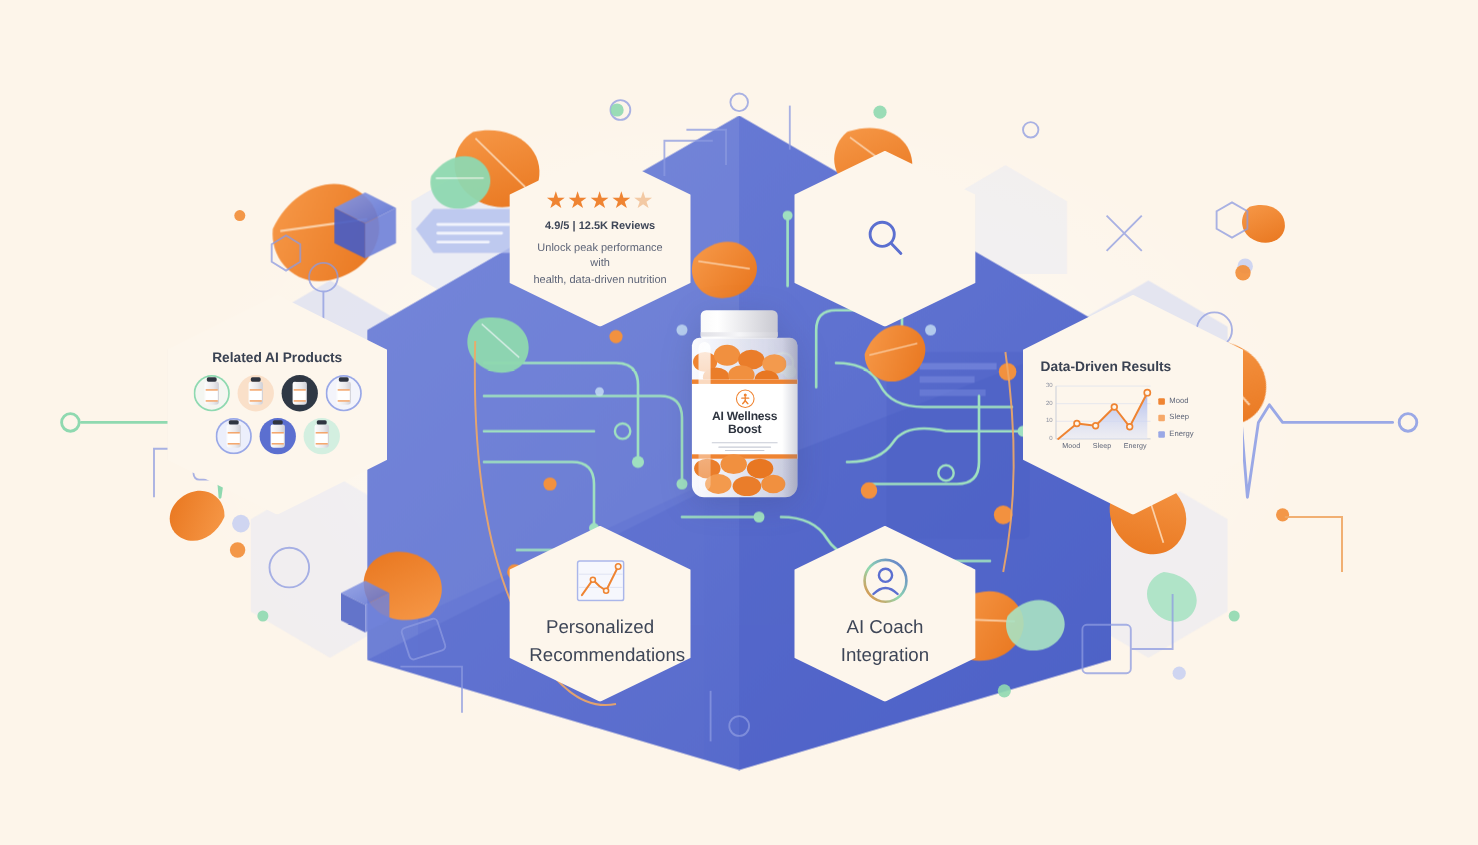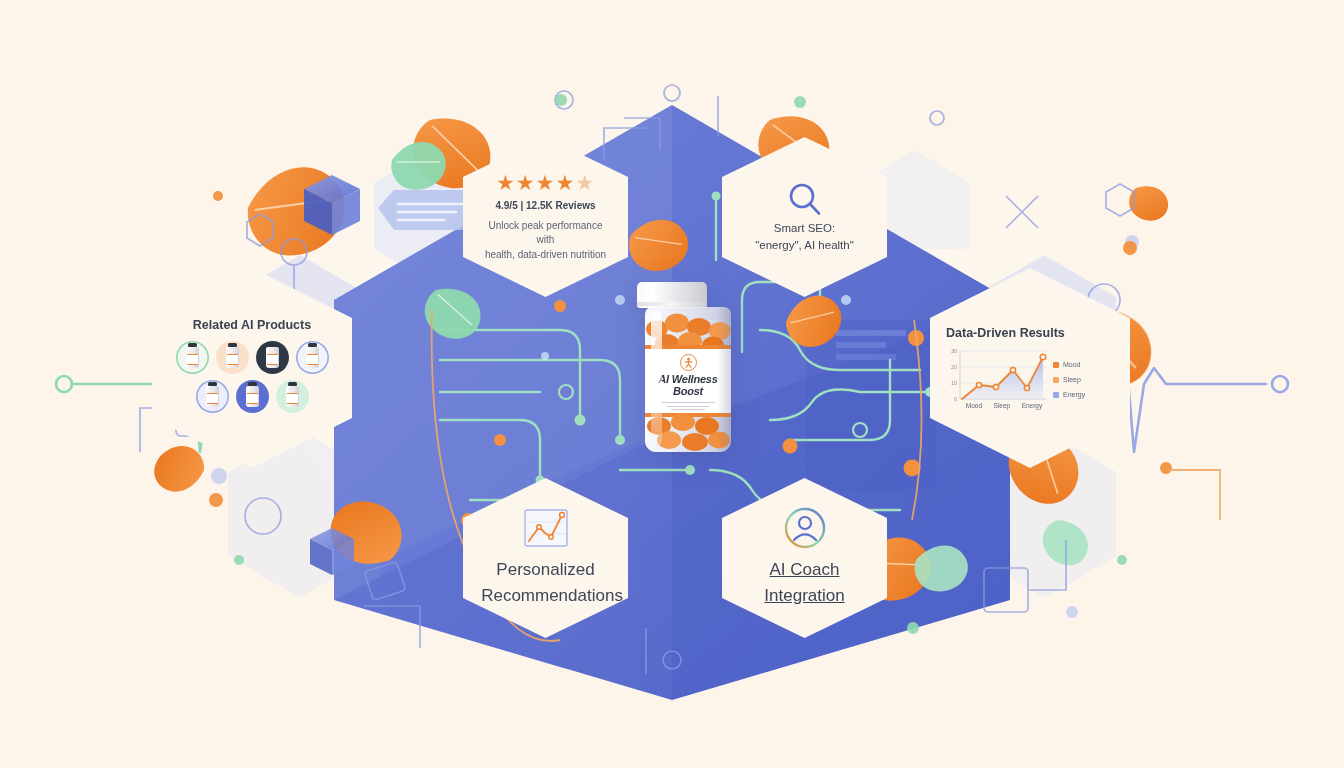--- a/index.html
+++ b/index.html
@@ -66,43 +66,42 @@
   .chart-wrap { display: flex; align-items: center; gap: 5px; margin-top: 4px; }
   .chart-box { position: relative; width: 106px; height: 62px; }
   .yticks { position: absolute; left: 0; top: 0; width: 15px; height: 52px; }
   .ytick { position: absolute; right: 0; font-size: 5.5px; color: #8a8f9e; transform: translateY(-50%); }
   .legend { display: flex; flex-direction: column; gap: 8px; }
   .legend-item { display: flex; align-items: center; gap: 4px; font-size: 7px; color: #5d6477; }
   .swatch { width: 6px; height: 6px; border-radius: 1px; }
 
   
   #hex-personalized { left: 463px; top: 478px; width: 165px; height: 160px; }
-  #hex-coach { left: 722px; top: 478px; width: 165px; height: 160px; text-decoration: underline; }
+  #hex-coach { left: 722px; top: 478px; width: 165px; height: 160px; }
   .feat-label { font-size: 17px; line-height: 1.5; color: #3e4657; margin-top: 9px; }
   .icon-slot { height: 40px; display: flex; align-items: center; justify-content: center; }
 
   
   #bottle {
     position: absolute; left: 625px; top: 282px; width: 94px; height: 170px;
     filter: drop-shadow(0 6px 14px rgba(50,60,100,0.20));
   }
   .cap {
     position: absolute; left: 12px; top: 0; width: 70px; height: 26px;
     border-radius: 5px 5px 3px 3px;
     background: linear-gradient(90deg,#fafafa 0%,#ffffff 22%,#e4e4e8 62%,#c9c9d1 100%);
   }
   .cap::after { content:""; position:absolute; left:0; right:0; bottom:2px; height:4px;
                 background: linear-gradient(90deg,#e0e0e6,#f6f6f8,#cdcdd5); }
   .jar {
-    position: absolute; left: 20px; top: 25px; width: 86px; height: 145px;
+    position: absolute; left: 4px; top: 25px; width: 96px; height: 145px;
     border-radius: 7px 7px 11px 11px;
     background: linear-gradient(90deg, rgba(255,255,255,.96) 0%, rgba(252,252,253,.92) 25%,
                 rgba(234,234,240,.88) 70%, rgba(208,208,219,.9) 100%);
     overflow: hidden;
-    font-style: italic;
   }
   .label-band {
     position: absolute; left: 0; right: 0; top: 38px; height: 72px;
     background: #ffffff;
     border-top: 4px solid #ef8432; border-bottom: 4px solid #ef8432;
     display: flex; flex-direction: column; align-items: center; justify-content: flex-start;
     padding-top: 5px;
   }
   .brand-badge {
     width: 17px; height: 17px; border-radius: 50%;
@@ -386,24 +385,20 @@
     </div>
   </div>
 
   <div class="hex" id="hex-seo">
     <div class="hex-inner">
       <div class="icon-slot">
         <svg width="40" height="40" viewBox="0 0 40 40" fill="none" stroke="#5b6fd0" stroke-width="2.6" stroke-linecap="round">
           <circle cx="17" cy="16" r="11"></circle>
           <path d="M25.5,24.5 L34,33.5"></path>
         </svg>
-      </div>
-      <div class="seo-label">
-        <div>Smart SEO:</div>
-        <div class="nowrap">"energy", AI health"</div>
       </div>
     </div>
   </div>
 
   <div class="hex" id="hex-results">
     <div class="hex-inner" style="width:88%">
       <div class="panel-title" style="text-align:left;padding-left:4px">Data-Driven Results</div>
       <div class="chart-wrap">
         <div class="chart-box">
           <div class="yticks">

